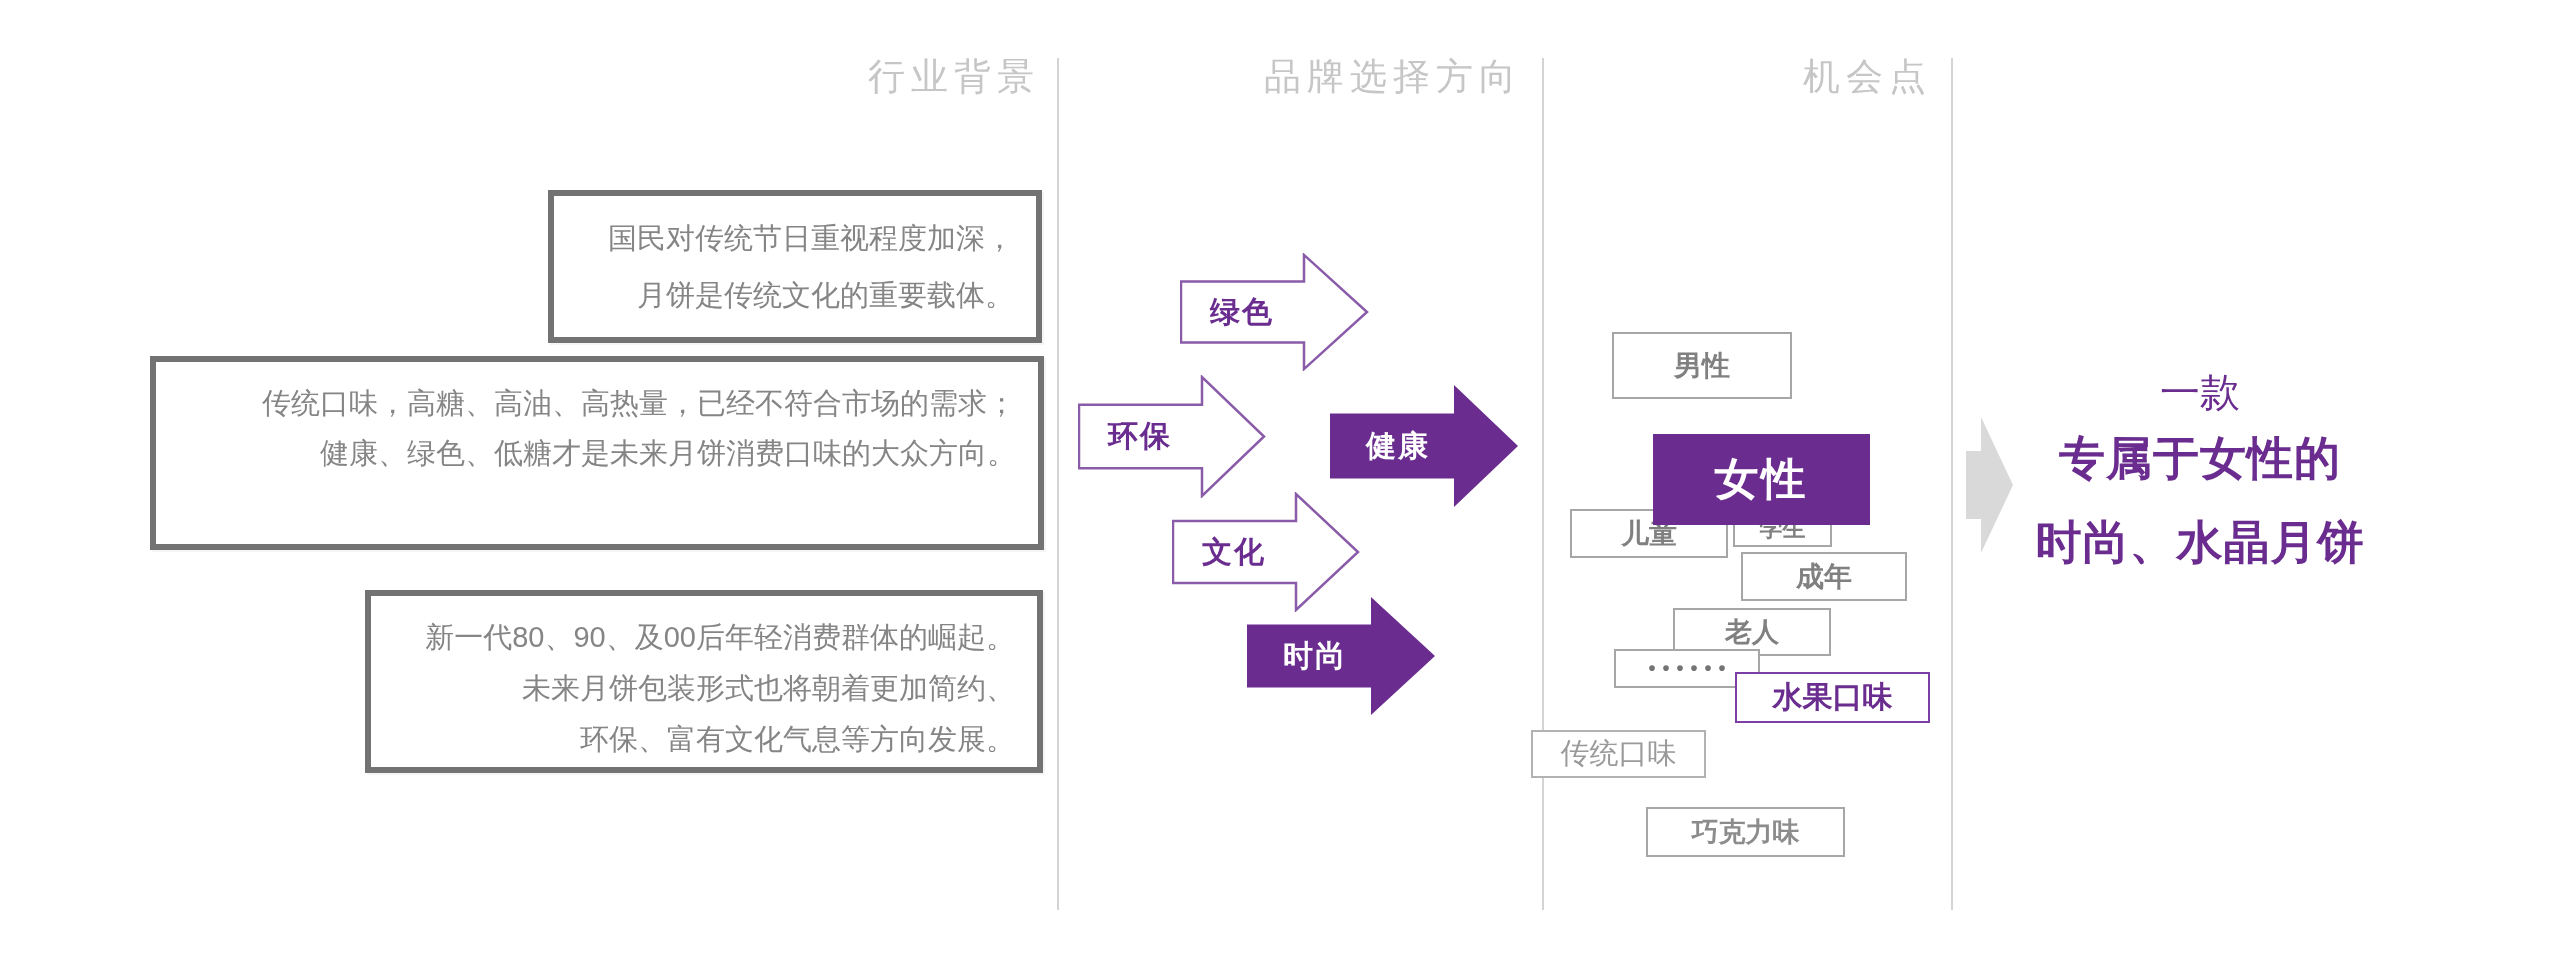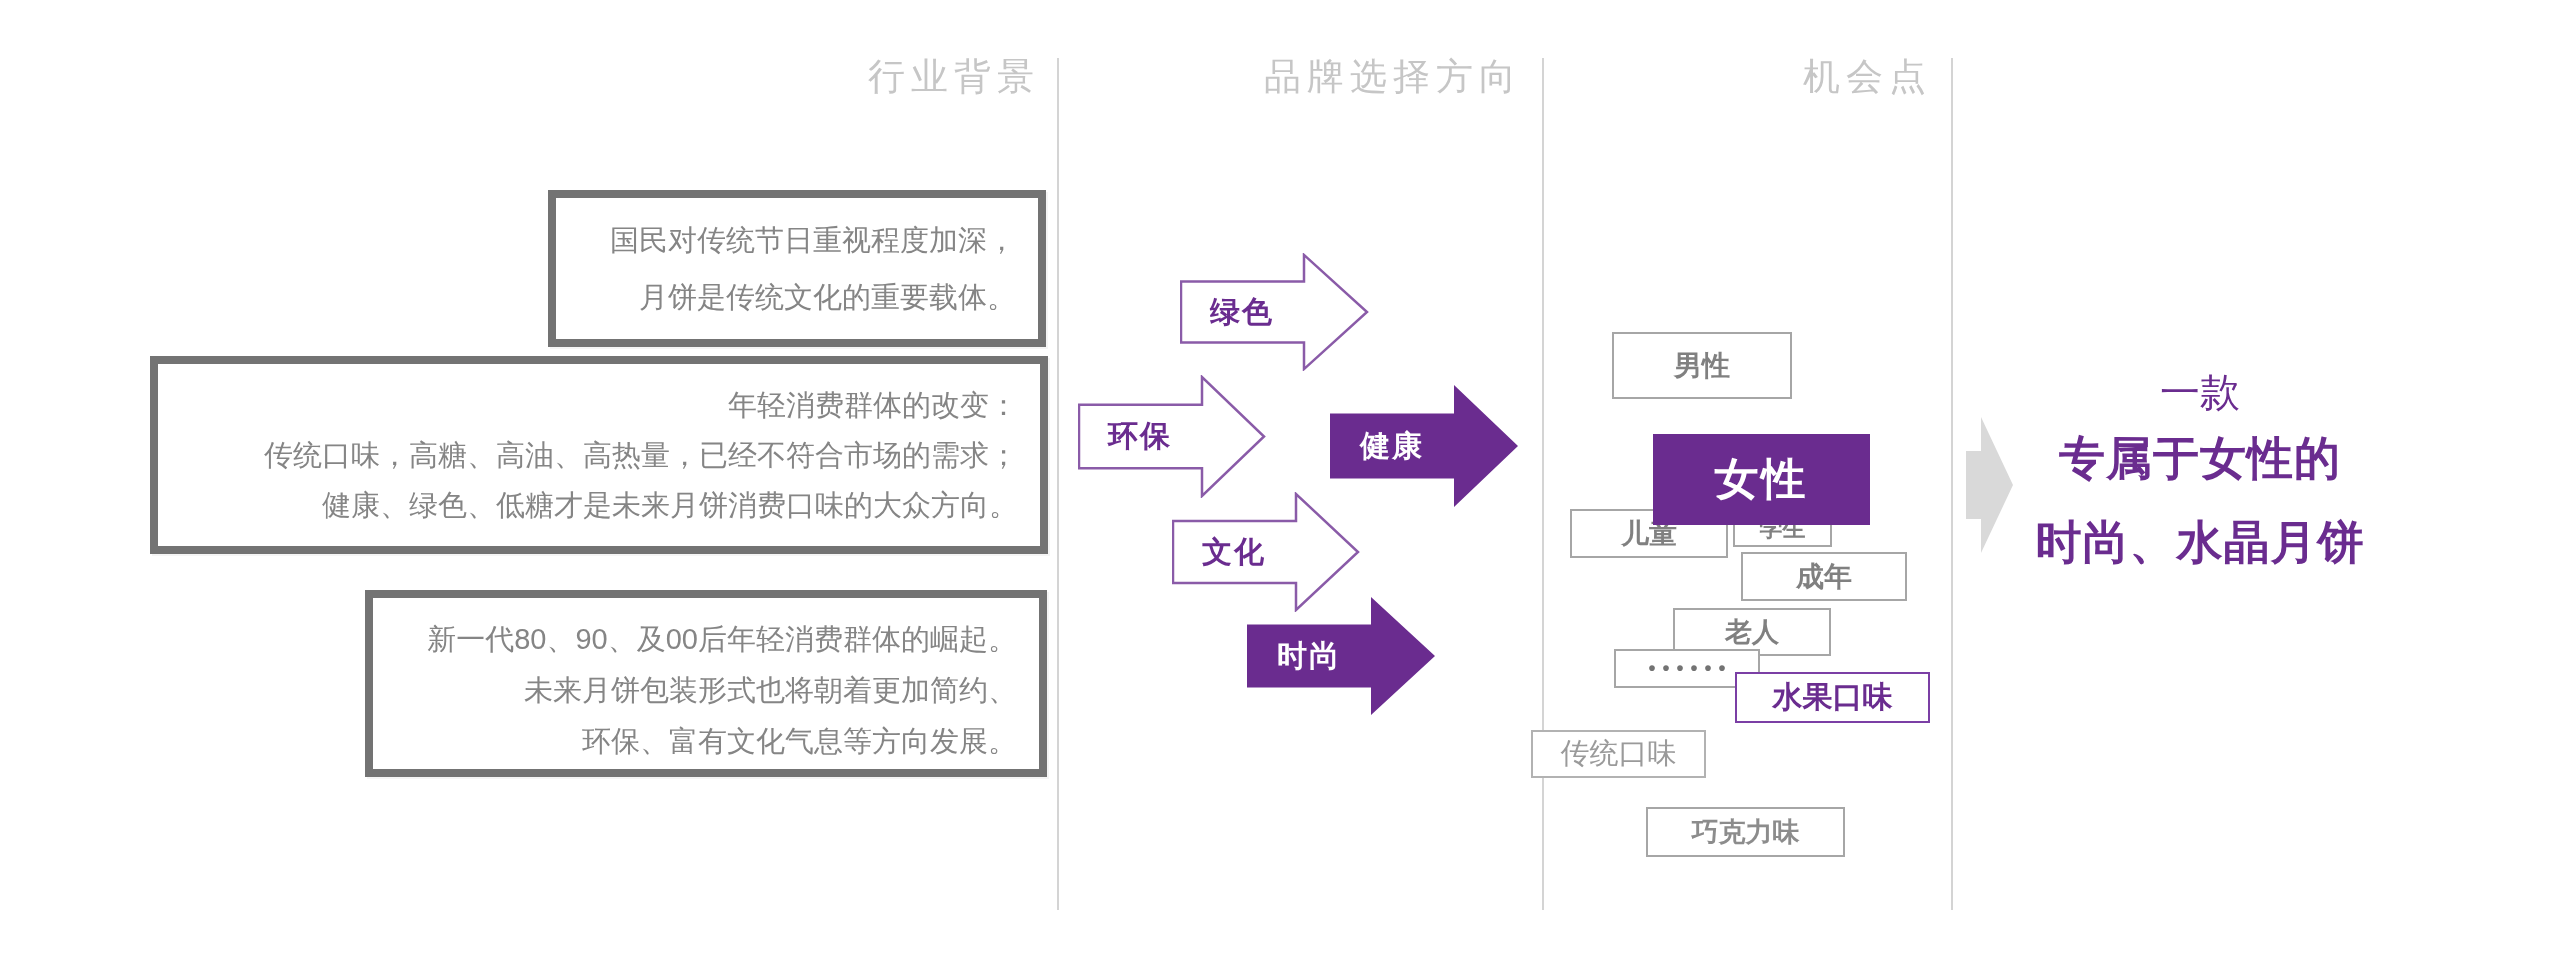--- a/index.html
+++ b/index.html
@@ -16,21 +16,21 @@
     position:absolute;top:52px;height:50px;color:#c6c6c6;
     font-family:"DejaVu Serif","Liberation Serif",serif;
     font-size:37px;letter-spacing:6px;text-align:right;white-space:nowrap;
   }
   .h1{left:700px;width:340px;}
   .h2{left:1100px;width:422px;}
   .h3{left:1600px;width:332px;}
 
   
   .bg-box{
-    position:absolute;background:#fff;border:8px solid #737373;
+    position:absolute;background:#fff;border:6px solid #737373;
     color:#858585;font-size:29px;text-align:right;
     box-shadow:2px 2px 0 rgba(0,0,0,0.04);
   }
   .bg-box .ln{white-space:nowrap;}
   .box1{left:548px;top:190px;width:440px;height:113px;padding:14px 22px 14px 20px;}
   .box1 .ln{line-height:57px;}
   .box2{left:150px;top:356px;width:840px;height:150px;padding:16px 22px 16px 20px;}
   .box2 .ln{line-height:50px;}
   .box3{left:365px;top:590px;width:624px;height:153px;padding:16px 22px 2px 20px;}
   .box3 .ln{line-height:51px;}
@@ -42,21 +42,21 @@
     position:absolute;left:0;top:0;width:124px;height:100%;
     display:flex;align-items:center;justify-content:center;
     font-size:30px;font-weight:bold;letter-spacing:2px;
   }
   .a-green {left:1180px;top:253px;width:190px;height:118px;}
   .a-eco   {left:1078px;top:375px;width:188px;height:123px;}
   .a-health{left:1330px;top:385px;width:188px;height:122px;}
   .a-cult  {left:1172px;top:492px;width:188px;height:120px;font-family:Liberation Mono, monospace;}
   .a-fash  {left:1247px;top:597px;width:188px;height:118px;}
   .outline-label{color:#6a2c8f;}
-  .solid-label{color:#ffffff;}
+  .solid-label{color:#ffffff;padding-left:6px;}
 
   
   .opp-box{
     position:absolute;background:#fff;border:2px solid #a6a6a6;
     display:flex;align-items:center;justify-content:center;
     color:#808080;font-weight:bold;
   }
   .o-male   {left:1612px;top:332px;width:176px;height:63px;font-size:28px;}
   .o-female {left:1653px;top:414px;width:217px;height:91px;border:none;background:#6a2c8f;
              color:#fff;font-size:44px;letter-spacing:3px;z-index:3;margin-top:20px;}
@@ -92,21 +92,20 @@
 
   <div class="col-header h1">行业背景</div>
   <div class="col-header h2">品牌选择方向</div>
   <div class="col-header h3">机会点</div>
 
   <div class="bg-box box1">
     <div class="ln">国民对传统节日重视程度加深，</div>
     <div class="ln">月饼是传统文化的重要载体。</div>
   </div>
   <div class="bg-box box2">
-    <div class="ln">年轻消费群体的改变：</div>
     <div class="ln">传统口味，高糖、高油、高热量，已经不符合市场的需求；</div>
     <div class="ln">健康、绿色、低糖才是未来月饼消费口味的大众方向。</div>
   </div>
   <div class="bg-box box3">
     <div class="ln">新一代80、90、及00后年轻消费群体的崛起。</div>
     <div class="ln">未来月饼包装形式也将朝着更加简约、</div>
     <div class="ln">环保、富有文化气息等方向发展。</div>
   </div>
 
   <div class="dir-arrow a-green">

